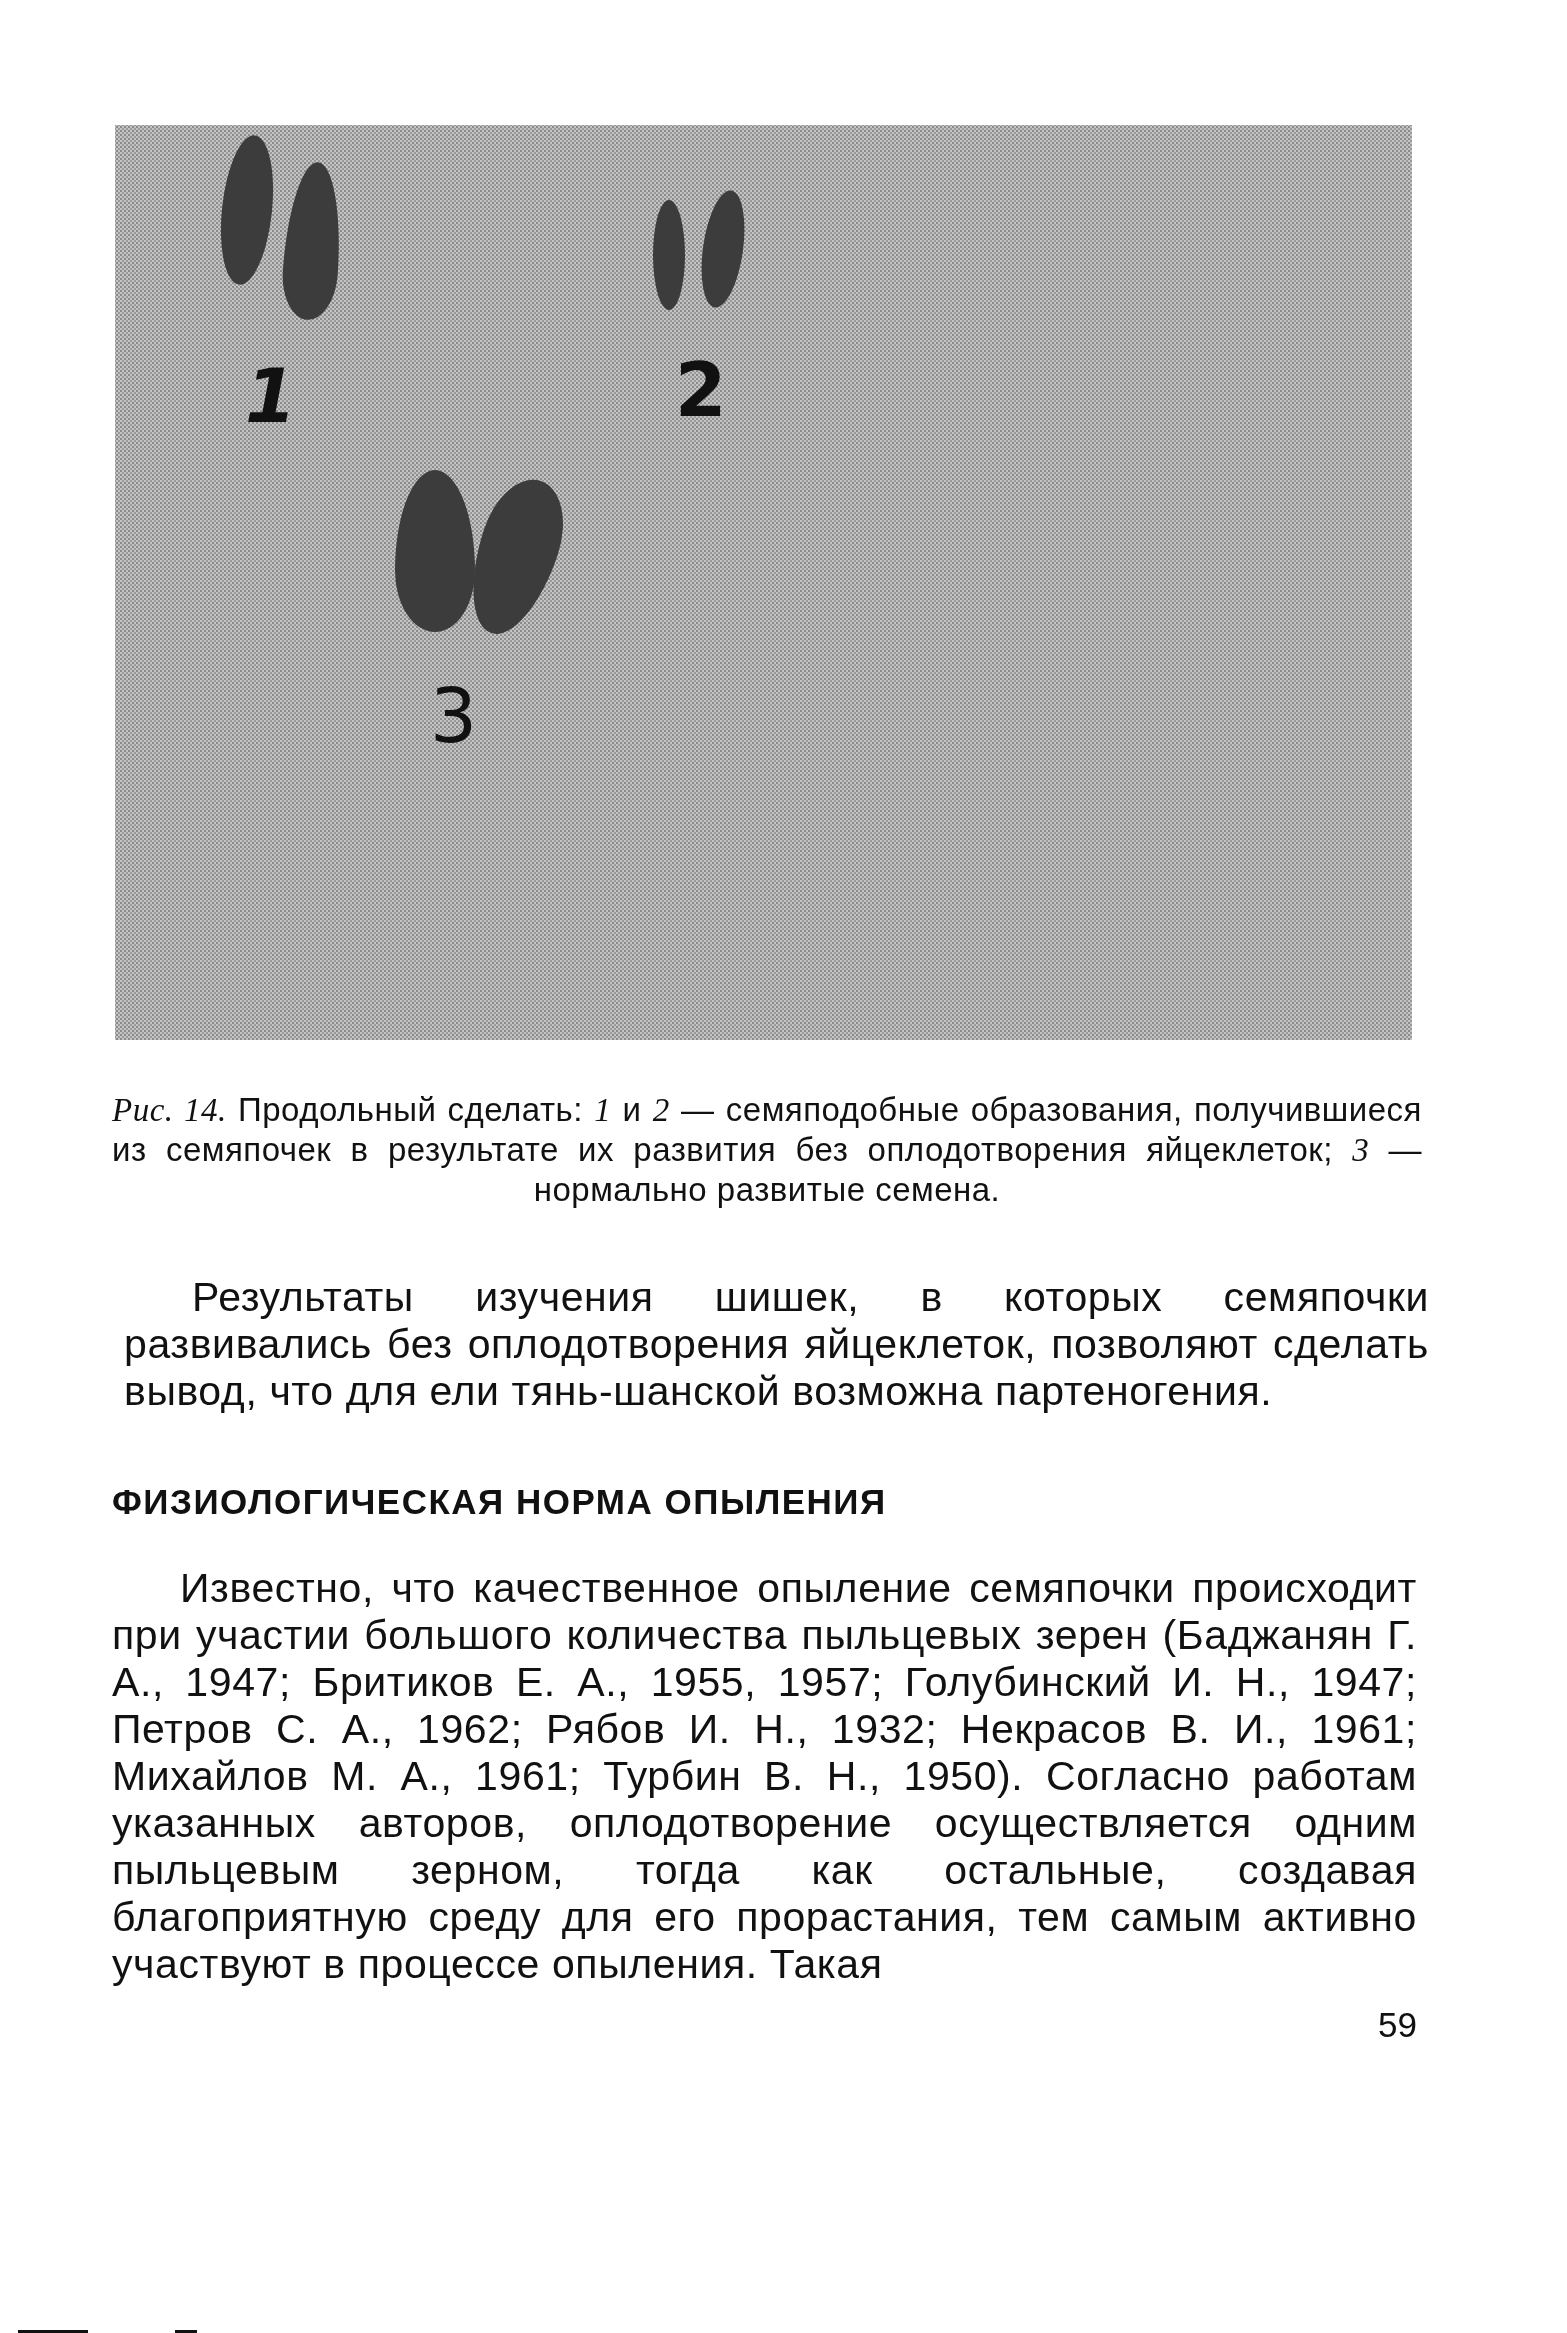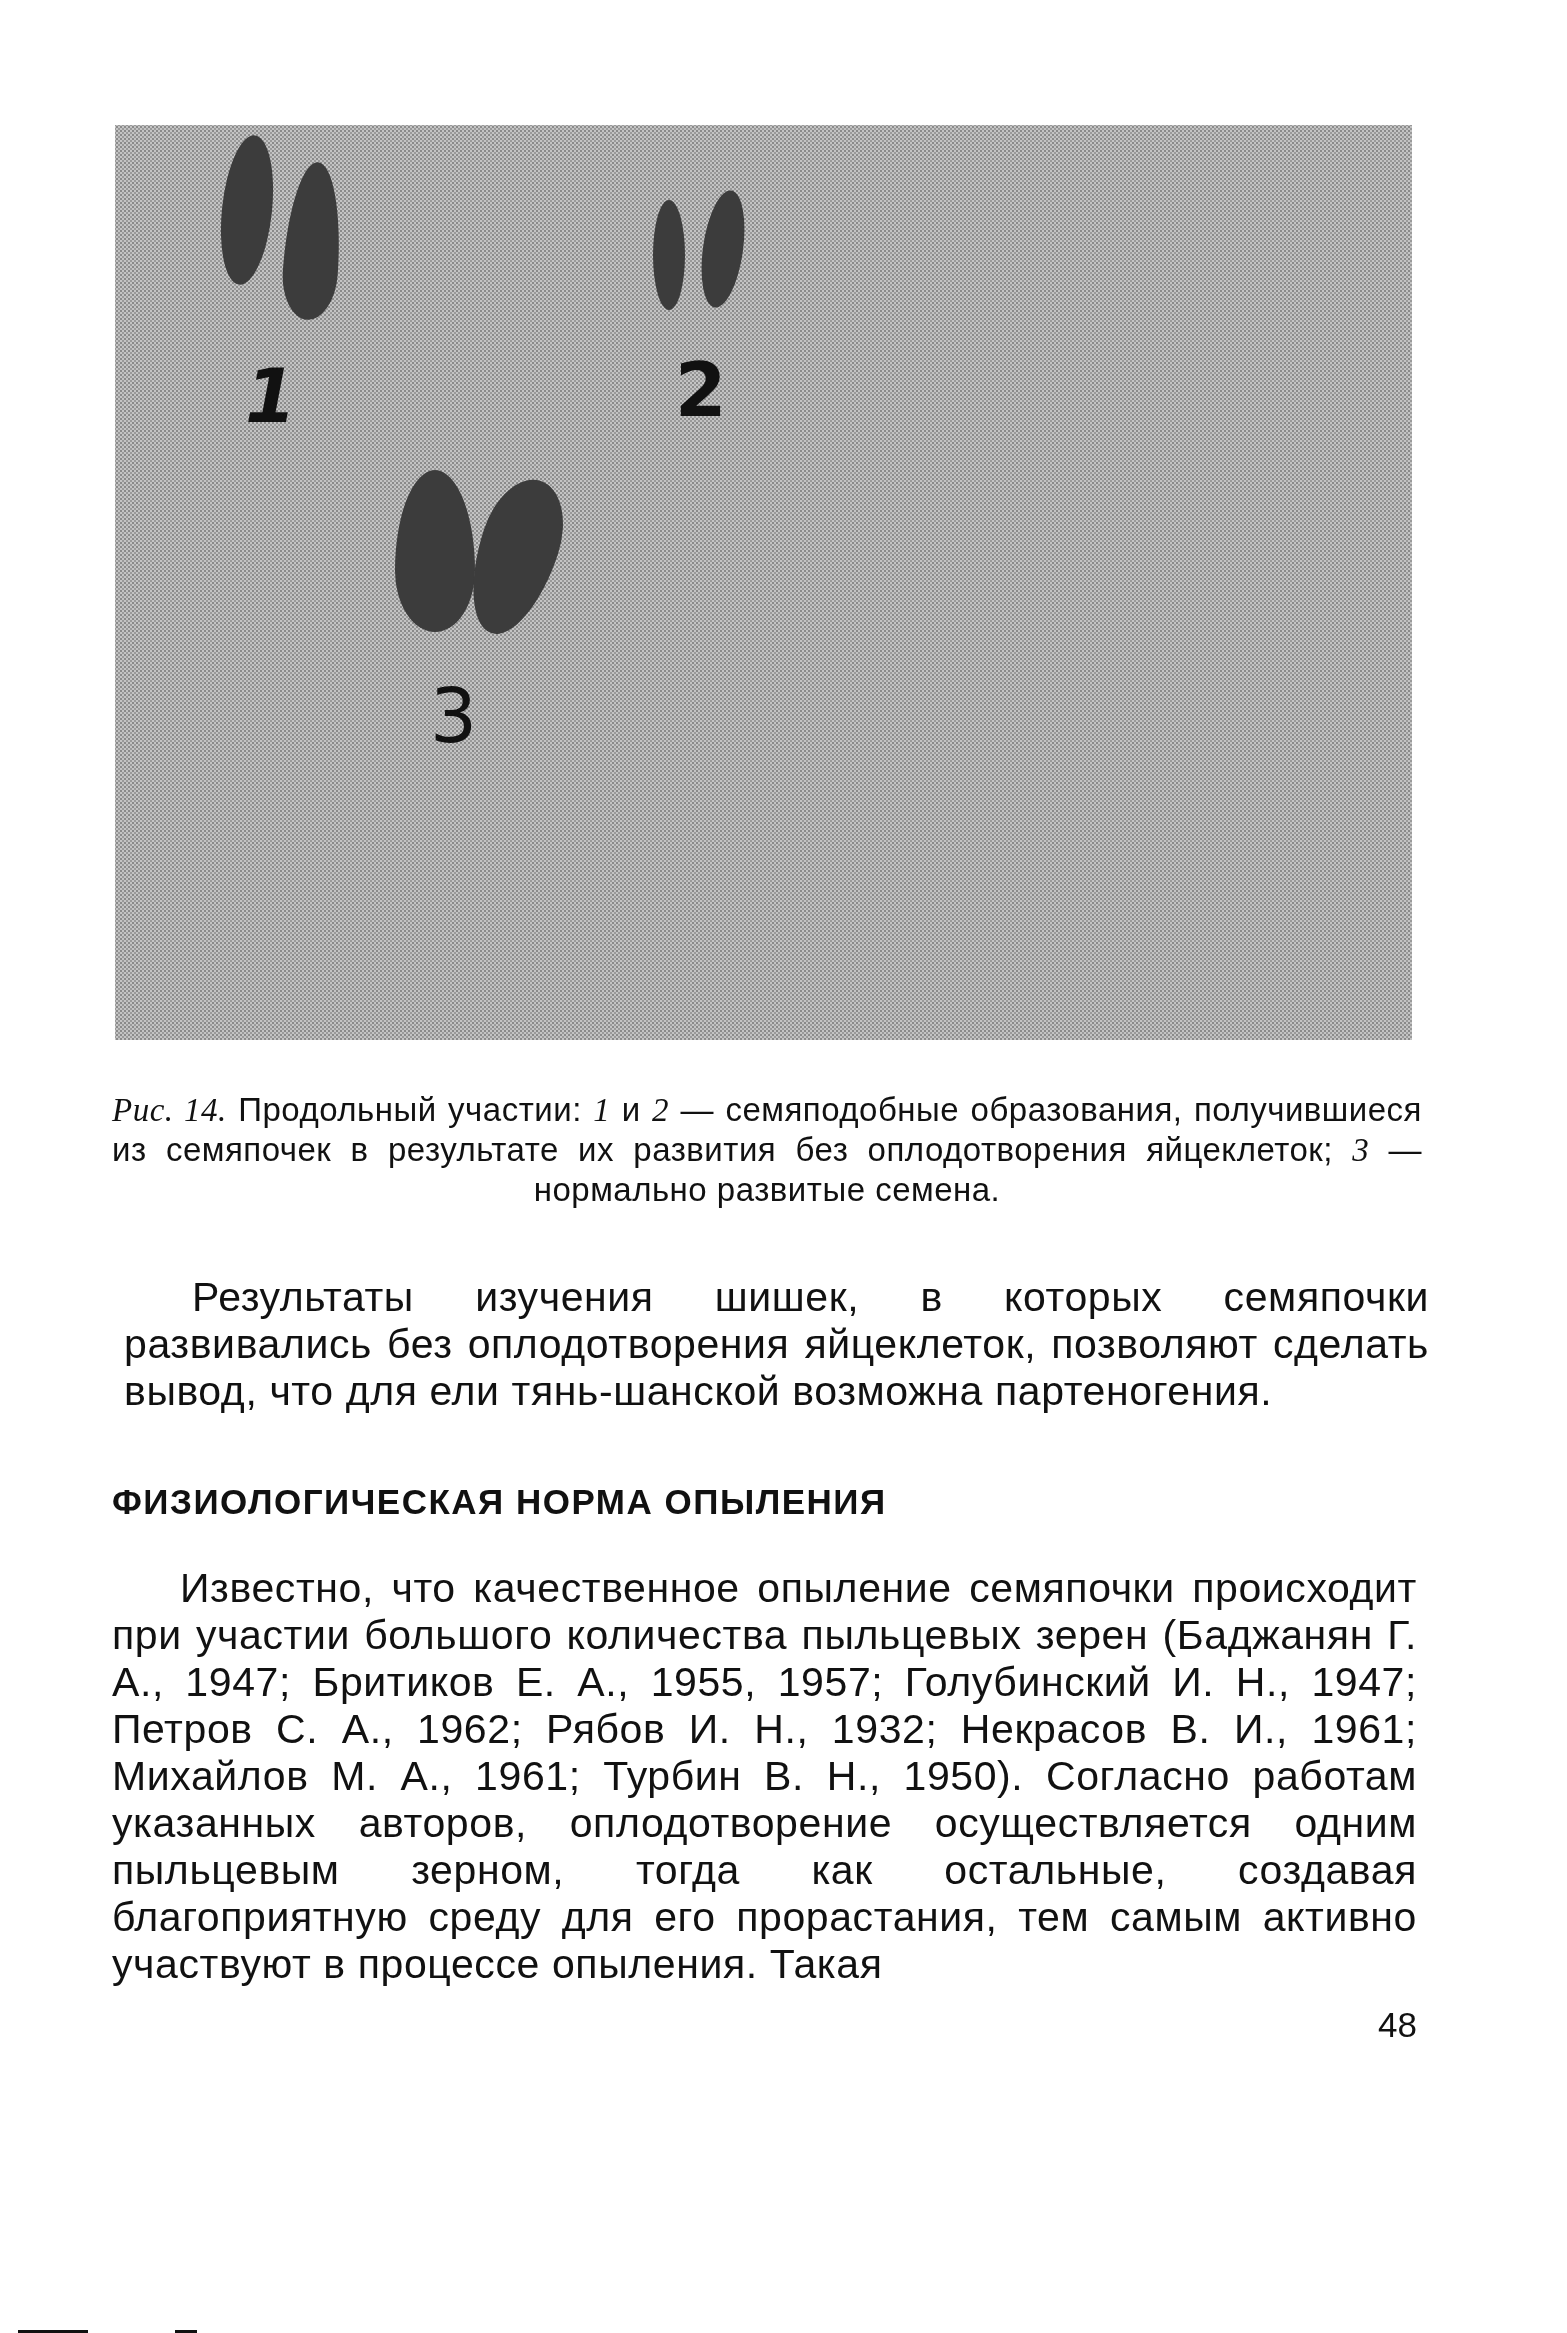--- a/index.html
+++ b/index.html
@@ -40,24 +40,24 @@
 
   <div class="seed" style="left:538px;top:75px;width:32px;height:110px;border-radius:50%;"></div>
   <div class="seed" style="left:588px;top:65px;width:40px;height:118px;transform:rotate(8deg);border-radius:50%;"></div>
   <span class="fig-label" style="left:560px;top:222px;">2</span>
 
   <div class="seed" style="left:280px;top:345px;width:80px;height:162px;border-radius:50% 50% 50% 50% / 62% 62% 38% 38%;"></div>
   <div class="seed" style="left:362px;top:352px;width:78px;height:160px;transform:rotate(18deg);border-radius:50% 50% 50% 50% / 40% 40% 60% 60%;"></div>
   <span class="fig-label" style="left:315px;top:548px;font-weight:normal;">3</span>
 </div>
 
-<div class="caption"><i>Рис. 14.</i><span> Продольный участии: </span><i>1</i><span> и </span><i>2</i><span> — семяподобные образования, получившиеся из семяпочек в результате их развития без оплодотворения яйцеклеток; </span><i>3</i><span> — нормально развитые семена.</span></div>
+<div class="caption"><i>Рис. 14.</i><span> Продольный сделать: </span><i>1</i><span> и </span><i>2</i><span> — семяподобные образования, получившиеся из семяпочек в результате их развития без оплодотворения яйцеклеток; </span><i>3</i><span> — нормально развитые семена.</span></div>
 
 <p class="para" style="top:1262px;margin:12px;">Результаты изучения шишек, в которых семяпочки развивались без оплодотворения яйцеклеток, позволяют сделать вывод, что для ели тянь-шанской возможна партеногения.</p>
 
 <div class="heading">ФИЗИОЛОГИЧЕСКАЯ НОРМА ОПЫЛЕНИЯ</div>
 
 <p class="para" style="top:1565px;margin:0;">Известно, что качественное опыление семяпочки происходит при участии большого количества пыльцевых зерен (Баджанян Г. А., 1947; Бритиков Е. А., 1955, 1957; Голубинский И. Н., 1947; Петров С. А., 1962; Рябов И. Н., 1932; Некрасов В. И., 1961; Михайлов М. А., 1961; Турбин В. Н., 1950). Согласно работам указанных авторов, оплодотворение осуществляется одним пыльцевым зерном, тогда как остальные, создавая благоприятную среду для его прорастания, тем самым активно участвуют в процессе опыления. Такая</p>
 
-<div class="page-num">48</div>
+<div class="page-num">59</div>
 
 <div class="scan-mark" style="left:18px;top:2330px;width:70px;"></div>
 <div class="scan-mark" style="left:175px;top:2330px;width:22px;"></div>
 
 </body></html>

